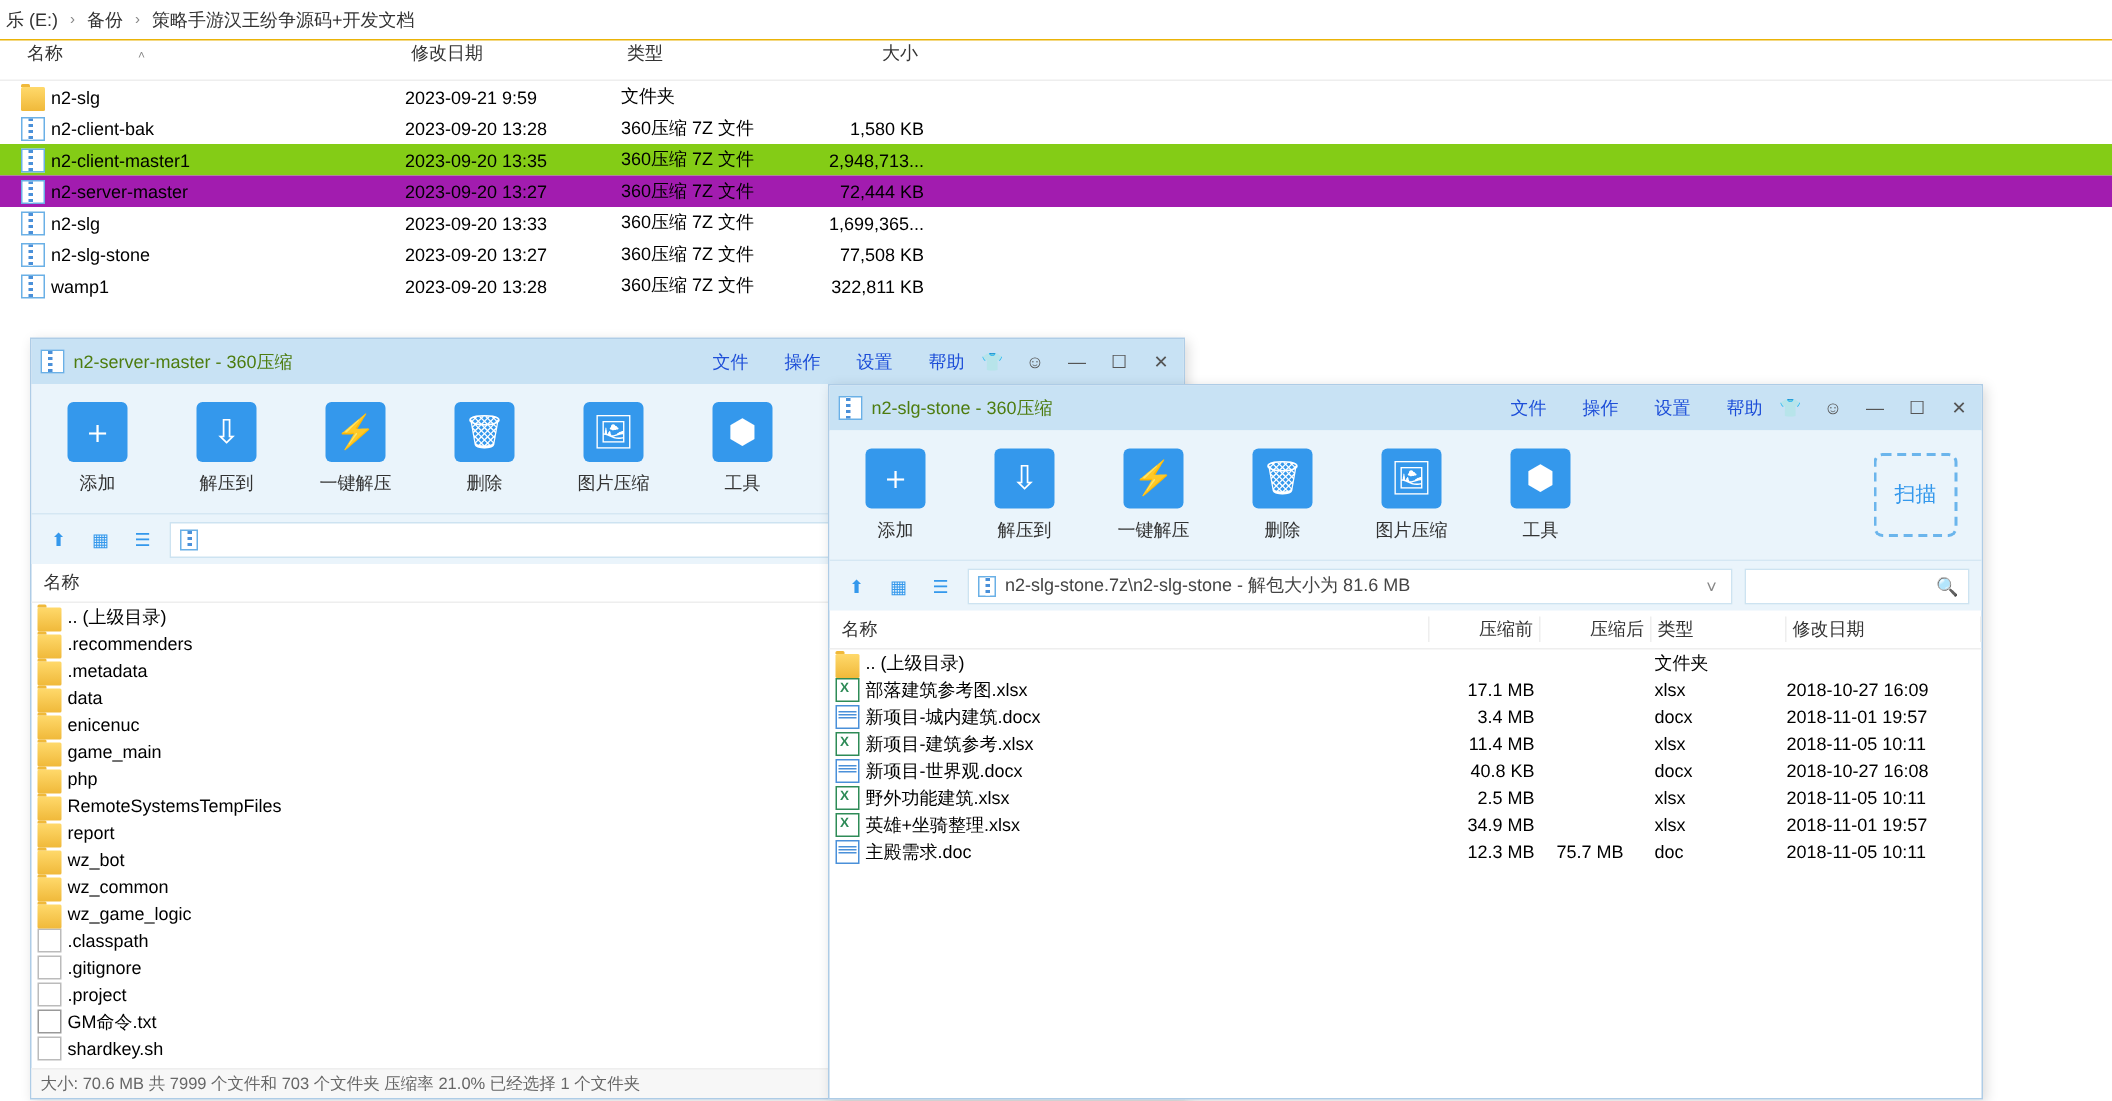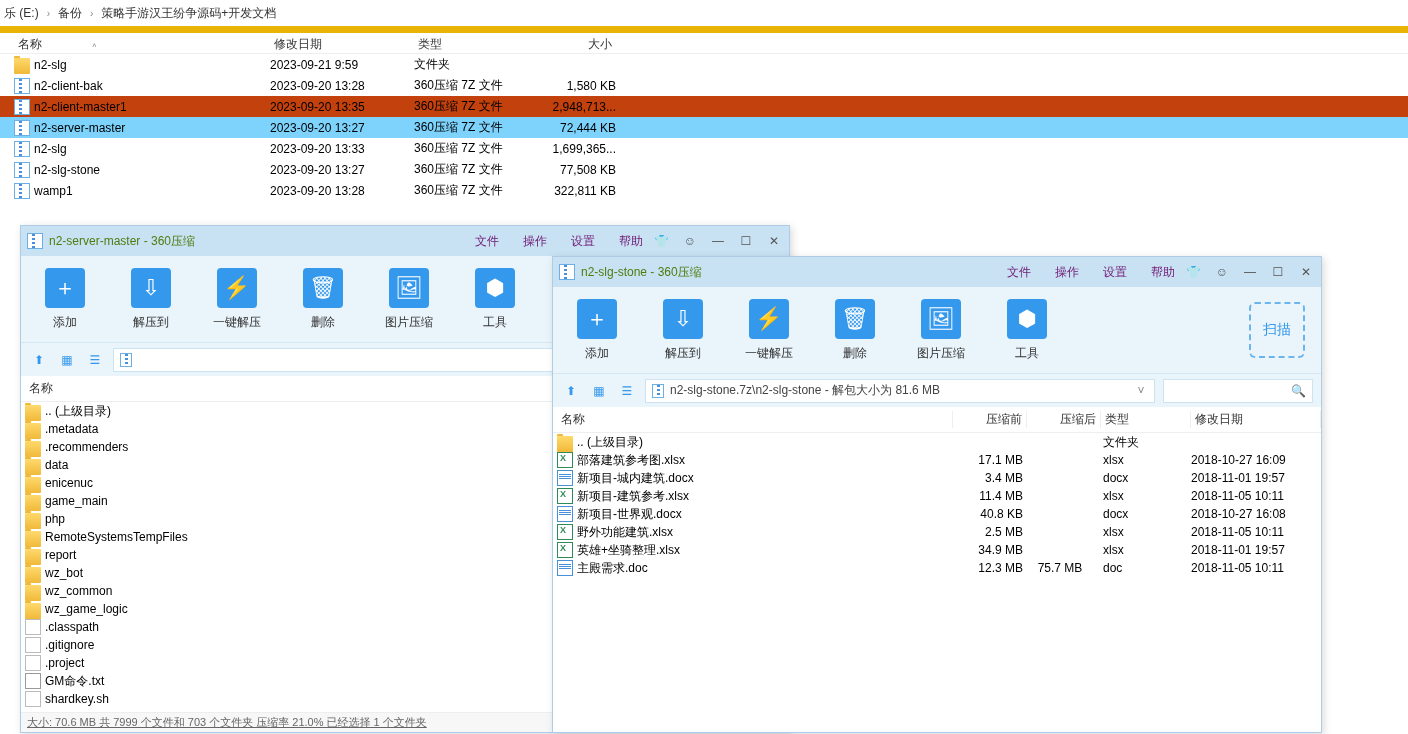--- a/index.html
+++ b/index.html
@@ -4,33 +4,33 @@
 <style>
 * { margin: 0; padding: 0; box-sizing: border-box; font-family: "Microsoft YaHei", "Segoe UI", sans-serif; font-size: 12px; }
 body { background: #fff; width: 1408px; height: 734px; position: relative; overflow: hidden; }
 
 
 .breadcrumb { display: flex; align-items: center; height: 26px; padding: 0 4px; color: #333; }
 .breadcrumb .chev { margin: 0 8px; color: #888; font-size: 10px; }
 .breadcrumb span { cursor: default; }
 
 
-.exp-header { display: flex; align-items: flex-end; height: 28px; border-top: 7px solid #eab308; border-bottom: 1px solid #eee; color: #333; padding-left: 14px; }
+.exp-header { display: flex; align-items: flex-start; height: 28px; border-top: 1px solid #eab308; border-bottom: 1px solid #eee; color: #333; padding-left: 14px; }
 .exp-header .col { padding: 0 4px; }
 .exp-header .sort-ind { font-size: 8px; color: #888; margin-left: 50px; }
 .col-name { width: 256px; }
 .col-date { width: 144px; }
 .col-type { width: 122px; }
 .col-size { width: 80px; text-align: right; }
 
 
 .exp-rows { }
 .exp-row { display: flex; align-items: center; height: 21px; padding-left: 14px; }
-.exp-row.selected { background: #c2410c; }
-.exp-row.highlighted { background: #7dd3fc; }
+.exp-row.selected { background: #84cc16; }
+.exp-row.highlighted { background: #a21caf; }
 .exp-row .icon { width: 16px; height: 16px; margin-right: 4px; flex-shrink: 0; }
 .exp-row .nm { width: 236px; overflow: hidden; white-space: nowrap; }
 .exp-row .dt { width: 144px; }
 .exp-row .tp { width: 122px; }
 .exp-row .sz { width: 80px; text-align: right; }
 
 
 .ico-folder { background: linear-gradient(#ffd96b,#f0b93a); border-radius: 1px; width:14px; height:11px; margin-top:3px; position:relative; }
 .ico-folder::before { content:""; position:absolute; top:-2px; left:0; width:6px; height:2px; background:#f0b93a; border-radius:1px 1px 0 0; }
 .ico-archive { background:#fff; border:1px solid #6ab0e6; width:12px; height:14px; position:relative; }
@@ -42,21 +42,21 @@
 .ico-xls::after { content:"X"; position:absolute; left:2px; top:0; font-size:9px; color:#2e8b57; font-weight:bold; }
 .ico-txt { background:#fff; border:1px solid #999; width:12px; height:14px; }
 
 
 .zipwin { position: absolute; border: 1px solid #aecce6; background: #fff; box-shadow: 2px 2px 8px rgba(0,0,0,.15); }
 .zipwin.win1 { left: 20px; top: 225px; width: 770px; height: 508px; }
 .zipwin.win2 { left: 552px; top: 256px; width: 770px; height: 477px; }
 .zip-titlebar { height: 30px; background: #c8e2f4; display: flex; align-items: center; padding: 0 6px; }
 .zip-titlebar .ttl-icon { width:16px; height:16px; margin-right:6px; }
 .zip-titlebar .ttl-text { flex:1; color:#4d7c0f; }
-.zip-menu { display:flex; gap:24px; color:#701a75; margin-right:10px; }
+.zip-menu { display:flex; gap:24px; color:#1d4ed8; margin-right:10px; }
 .zip-winctrl { display:flex; align-items:center; gap:10px; color:#555; }
 .zip-winctrl span { cursor: default; width:18px; text-align:center; }
 
 .zip-toolbar { height: 86px; background: #eaf4fb; display:flex; align-items:center; padding: 6px 16px; gap: 30px; }
 .tb-btn { display:flex; flex-direction:column; align-items:center; gap:6px; color:#333; width:56px; }
 .tb-btn .tb-icon { width:40px; height:40px; border-radius:4px; display:flex; align-items:center; justify-content:center; font-size:22px; color:#fff; }
 .tb-add { background:#3498ec; }
 .tb-extract { background:#3498ec; }
 .tb-oneclick { background:#3498ec; }
 .tb-delete { background:#3498ec; }
@@ -80,21 +80,21 @@
 
 .zip-rows { overflow:hidden; }
 .zip-row { display:flex; height:18px; align-items:center; padding-left:4px; }
 .zip-row .icon { width:16px; height:16px; margin-right:4px; flex-shrink:0; }
 .zip-row .nm { flex:1; min-width:0; overflow:hidden; white-space:nowrap; }
 .zip-row .bf { width:74px; text-align:right; }
 .zip-row .af { width:74px; text-align:center; }
 .zip-row .tp { width:94px; }
 .zip-row .dt { width:130px; }
 
-.zip-status { position:absolute; bottom:0; left:0; right:0; height:20px; display:flex; align-items:center; padding:0 6px; color:#666; background:#f7f7f7; border-top:1px solid #eee; font-size:11px;text-decoration:underline; }
+.zip-status { position:absolute; bottom:0; left:0; right:0; height:20px; display:flex; align-items:center; padding:0 6px; color:#666; background:#f7f7f7; border-top:1px solid #eee; font-size:11px; }
 </style>
 </head>
 <body>
 
 <div class="breadcrumb">
   <span>乐 (E:)</span>
   <span class="chev">›</span>
   <span>备份</span>
   <span class="chev">›</span>
   <span>策略手游汉王纷争源码+开发文档</span>
@@ -219,28 +219,28 @@
   <div class="zip-rows" id="zip1-rows">
       <div class="zip-row">
         <div class="icon ico-folder"></div>
         <div class="nm">.. (上级目录)</div>
         <div class="bf"></div>
         <div class="af"></div>
         <div style="width:30px;padding-left:6px">文</div>
       </div>
       <div class="zip-row">
         <div class="icon ico-folder"></div>
+        <div class="nm">.recommenders</div>
+        <div class="bf"></div>
+        <div class="af"></div>
+        <div style="width:30px;padding-left:6px">文</div>
+      </div>
+      <div class="zip-row">
+        <div class="icon ico-folder"></div>
         <div class="nm">.metadata</div>
-        <div class="bf"></div>
-        <div class="af"></div>
-        <div style="width:30px;padding-left:6px">文</div>
-      </div>
-      <div class="zip-row">
-        <div class="icon ico-folder"></div>
-        <div class="nm">.recommenders</div>
         <div class="bf"></div>
         <div class="af"></div>
         <div style="width:30px;padding-left:6px">文</div>
       </div>
       <div class="zip-row">
         <div class="icon ico-folder"></div>
         <div class="nm">data</div>
         <div class="bf"></div>
         <div class="af"></div>
         <div style="width:30px;padding-left:6px">文</div>

